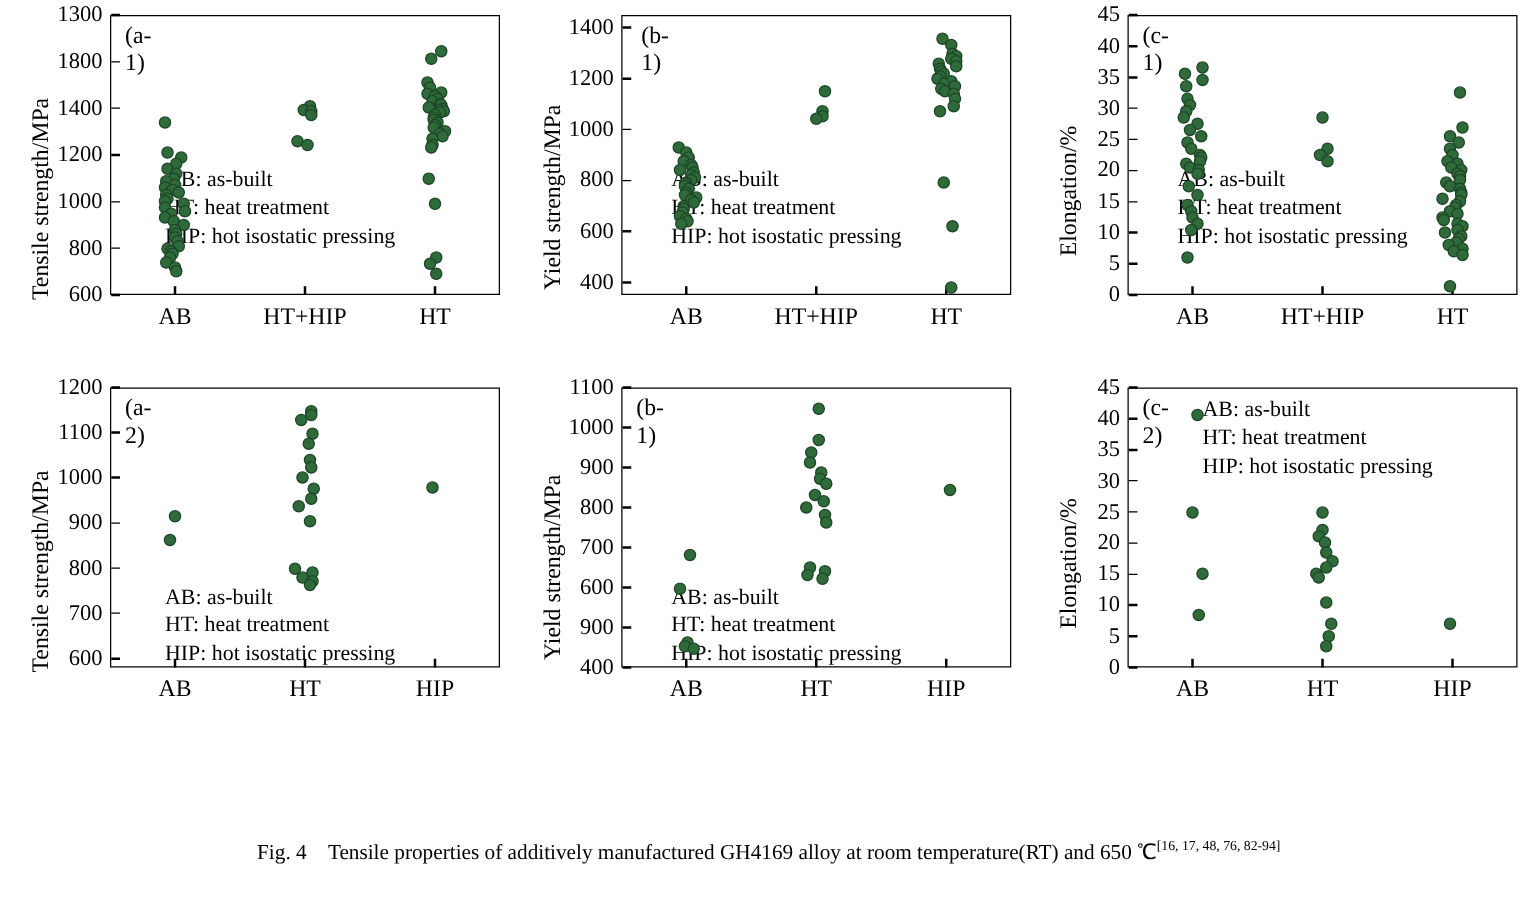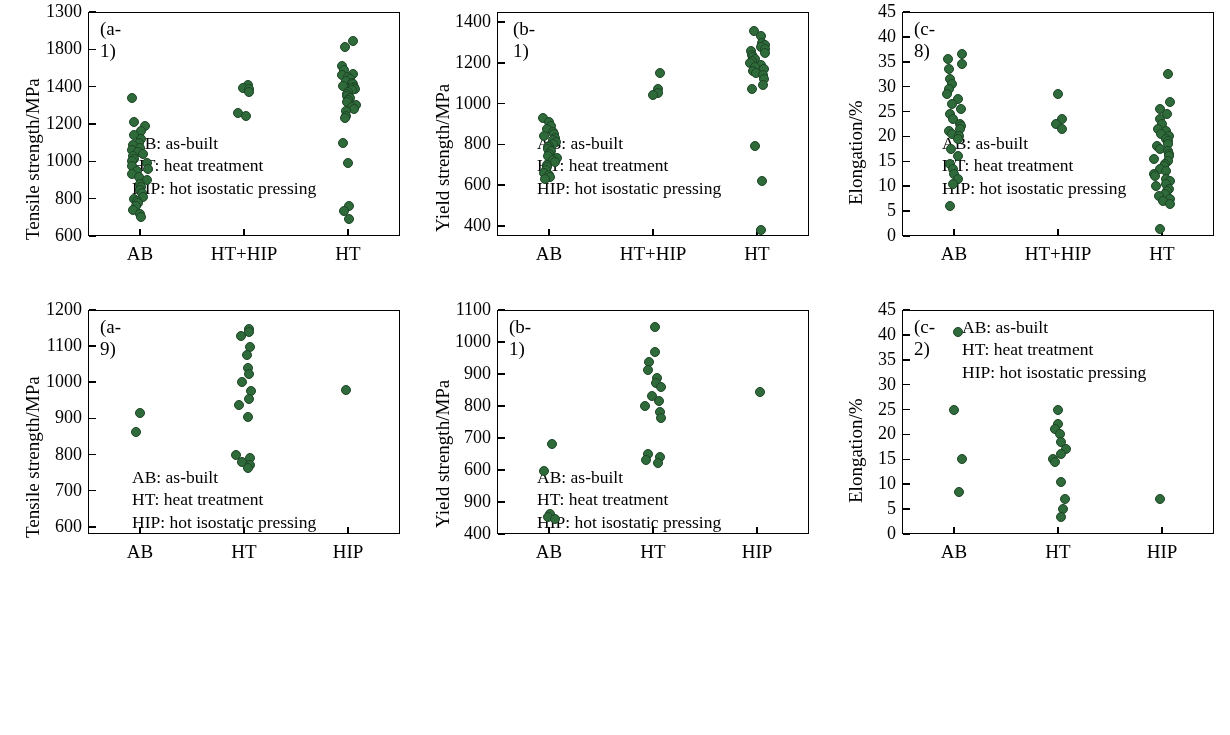--- a/index.html
+++ b/index.html
@@ -87,32 +87,32 @@
     <div class="legend" style="left:537px;top:132px;">
       <span class="cap-line">AB: as-built</span>
       <span class="cap-line">HT: heat treatment</span>
       <span class="cap-line">HIP: hot isostatic pressing</span>
     </div>
   </div>
 
   <div class="panel">
     <div class="ylabel" style="left:845px;top:205px;">Elongation/%</div>
     <div class="plotbox" id="box-c1" style="left:902px;top:12px;width:312px;height:224px;"></div>
-    <div class="panel-label" style="left:914px;top:18px;">(c-8)</div>
+    <div class="panel-label" style="left:914px;top:18px;">(c-1)</div>
     <div class="legend" style="left:942px;top:132px;">
       <span class="cap-line">AB: as-built</span>
       <span class="cap-line">HT: heat treatment</span>
       <span class="cap-line">HIP: hot isostatic pressing</span>
     </div>
   </div>
 
   <div class="panel">
     <div class="ylabel" style="left:22px;top:538px;">Tensile strength/MPa</div>
     <div class="plotbox" id="box-a2" style="left:88px;top:310px;width:312px;height:224px;"></div>
-    <div class="panel-label" style="left:100px;top:316px;">(a-9)</div>
+    <div class="panel-label" style="left:100px;top:316px;">(a-2)</div>
     <div class="legend" style="left:132px;top:466px;">
       <span class="cap-line">AB: as-built</span>
       <span class="cap-line">HT: heat treatment</span>
       <span class="cap-line">HIP: hot isostatic pressing</span>
     </div>
   </div>
 
   <div class="panel">
     <div class="ylabel" style="left:432px;top:528px;">Yield strength/MPa</div>
     <div class="plotbox" id="box-b2" style="left:497px;top:310px;width:312px;height:224px;"></div>
@@ -132,20 +132,23 @@
       <span class="cap-line">AB: as-built</span>
       <span class="cap-line">HT: heat treatment</span>
       <span class="cap-line">HIP: hot isostatic pressing</span>
     </div>
   </div>
 
   <div class="caption cap-cn" style="left:0;top:594px;">
   </div>
 
   <div class="caption" style="left:0;top:669px;">
+    <span class="cap-line">
+      <span>Fig. 4　Tensile properties of additively manufactured GH4169 alloy at room temperature(RT) and 650 ℃</span><span class="sup">[16, 17, 48, 76, 82-94]</span>
+    </span>
   </div>
 
 <div class="tickmark" style="left: 89px; top: 235.2px; width: 7px; height: 1.6px;"></div>
     <div class="ytick" style="left: 26px; top: 225px; width: 56px;">600</div>
     <div class="tickmark" style="left: 89px; top: 197.867px; width: 7px; height: 1.6px;"></div>
     <div class="ytick" style="left: 26px; top: 187.667px; width: 56px;">800</div>
     <div class="tickmark" style="left: 89px; top: 160.533px; width: 7px; height: 1.6px;"></div>
     <div class="ytick" style="left: 26px; top: 150.333px; width: 56px;">1000</div>
     <div class="tickmark" style="left: 89px; top: 123.2px; width: 7px; height: 1.6px;"></div>
     <div class="ytick" style="left: 26px; top: 113px; width: 56px;">1200</div>

